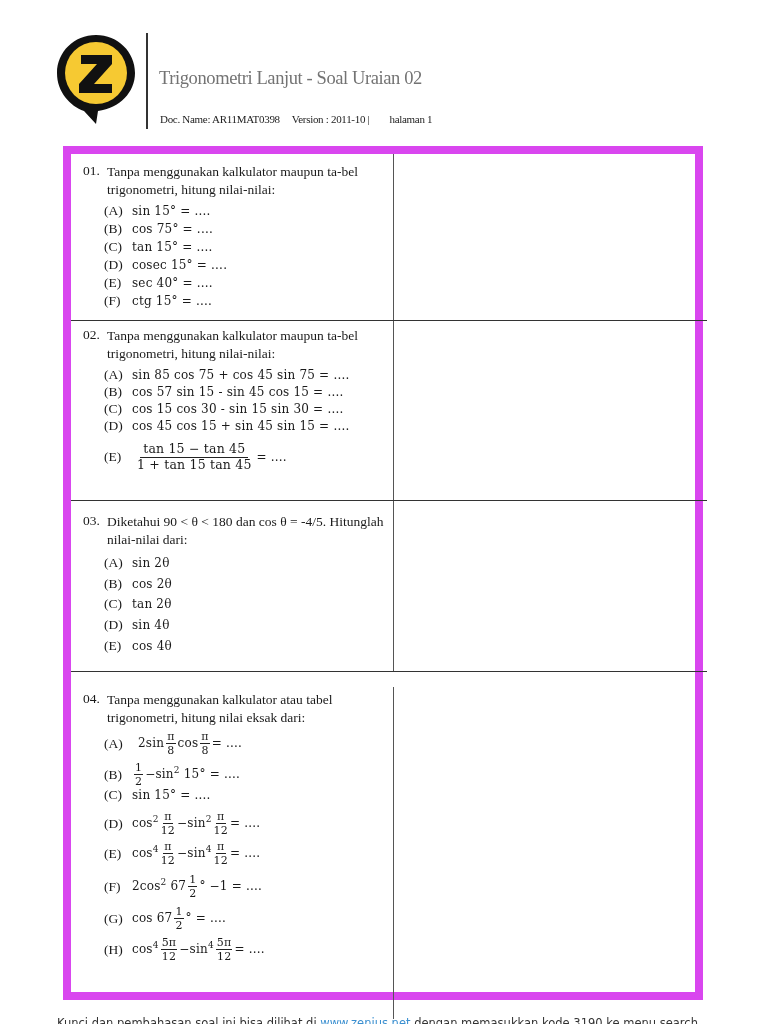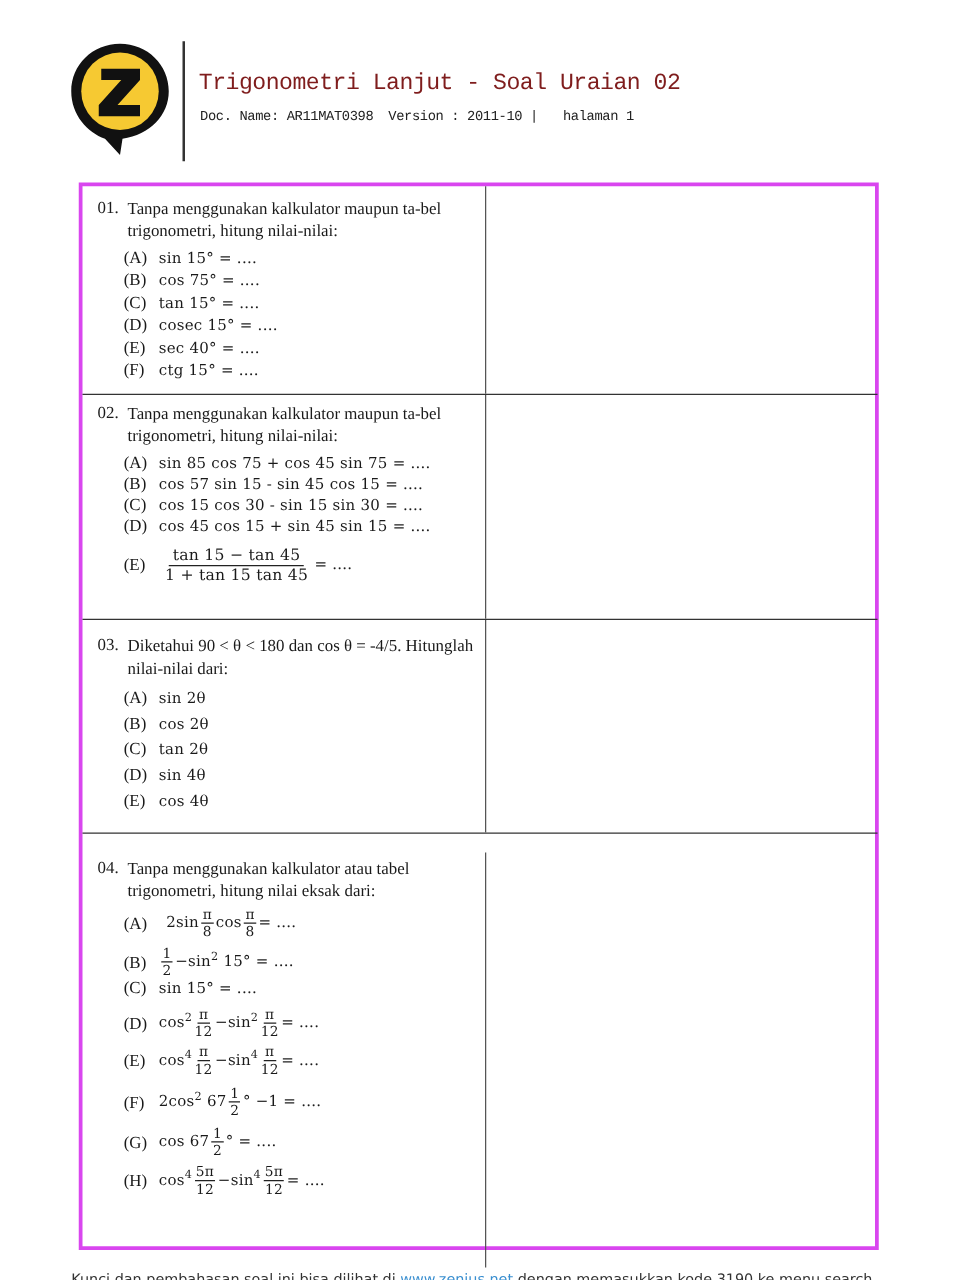--- a/index.html
+++ b/index.html
@@ -10,32 +10,32 @@
   }
   .header { position: absolute; left: 0; top: 0; width: 768px; height: 140px; }
   .logo { position: absolute; left: 54px; top: 32px; width: 84px; height: 94px; }
   .header-rule { position: absolute; left: 146px; top: 33px; width: 2px; height: 96px; background: #333; }
   .title {
     position: absolute; left: 160px; top: 38px;
     font-family: "DejaVu Sans", sans-serif; font-weight: bold; font-size: 19.5px;
     letter-spacing: -0.3px; color: #111;
   }
   .subtitle {
-    position: absolute; left: 159px; top: 56px;
-    font-family: Liberation Mono, monospace; font-size: 18.5px; color: #7f1d1d; letter-spacing: -0.4px;
+    position: absolute; left: 159px; top: 68px;
+    font-family: Liberation Serif, serif; font-size: 18.5px; color: #737373; letter-spacing: -0.4px;
   }
   .meta {
-    position: absolute; left: 160px; top: 88px;
-    font-family: Liberation Mono, monospace; font-size: 11px; color: #222; letter-spacing: -0.3px;
+    position: absolute; left: 160px; top: 113px;
+    font-family: Liberation Serif, serif; font-size: 11px; color: #222; letter-spacing: -0.3px;
     white-space: pre;
   }
   .meta span { margin-right: 12px; }
   .table {
     position: absolute; left: 63px; top: 146px; width: 640px; height: 854px;
-    border: 3px solid #d946ef; box-sizing: border-box;
+    border: 8px solid #d946ef; box-sizing: border-box;
   }
   .row { position: absolute; left: 0; width: 636px; border-bottom: 1.5px solid #333; box-sizing: border-box; }
   .row:last-child { border-bottom: none; margin-top: 15px; }
   .qcell { position: absolute; left: 0; top: 0; width: 322px; height: 100%; }
   .acell { position: absolute; left: 322px; top: 0; width: 314px; height: 100%; border-left: 1.5px solid #555; box-sizing: border-box; }
   .qnum { position: absolute; left: 12px; font-size: 13.5px; }
   .qtext { position: absolute; left: 36px; width: 280px; font-size: 13.5px; line-height: 18px; }
   .item { position: absolute; left: 33px; font-size: 13.5px; white-space: nowrap; display: flex; align-items: center; }
   .item .lbl { display: inline-block; width: 28px; }
   .item .expr { font-family: "DejaVu Serif", serif; font-size: 12px; letter-spacing: 0.2px; }

